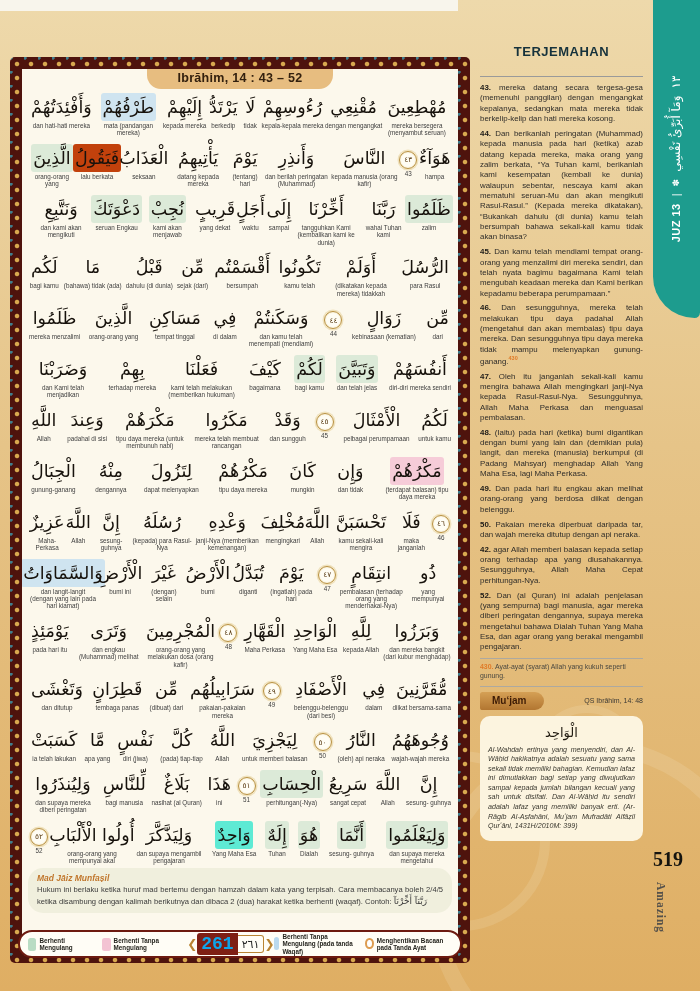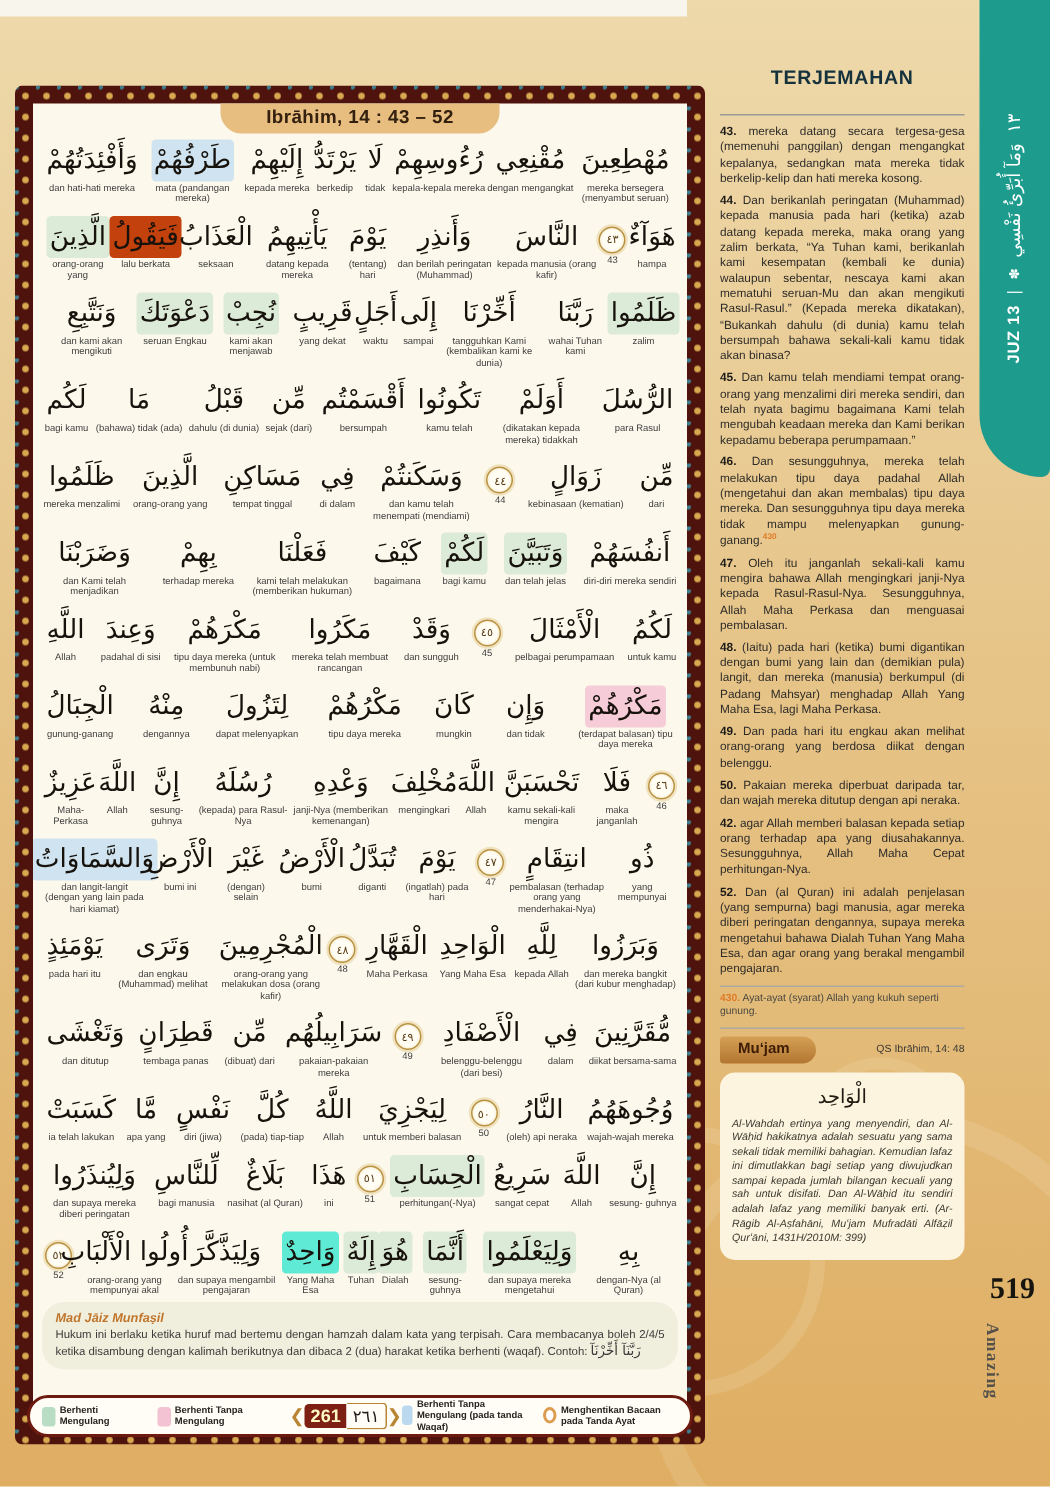--- a/index.html
+++ b/index.html
@@ -60,21 +60,21 @@
     background:#fffdf6;border:2px solid #6d1a10;border-radius:15px;
     display:flex;align-items:center;justify-content:space-between;padding:0 8px;box-sizing:border-box;
   }
   .lgroup{display:flex;align-items:center;gap:6px;}
   .litem{display:flex;align-items:center;gap:3px;}
   .lsw{width:9px;height:13px;border-radius:2.5px;}
   .lsw.circle{width:11px;height:11px;border-radius:50%;background:#fff;border:2.5px solid #dd9c50;box-sizing:border-box;}
   .llabel{font-size:6.3px;font-weight:bold;color:#26251f;line-height:1.15;max-width:78px;}
   .pageno{display:flex;align-items:center;}
   .chev{color:#b98433;font-size:12px;line-height:1;}
-  .pn-lat{background:#7e1f14;color:#fef9c3;font-family:Liberation Sans, sans-serif;font-weight:bold;font-size:12px;padding:1px 4px;border-radius:3px 0 0 3px;}
+  .pn-lat{background:#7e1f14;color:#0ea5e9;font-family:Liberation Mono, monospace;font-weight:bold;font-size:18px;padding:1px 4px;border-radius:3px 0 0 3px;}
   .pn-ar{background:#fffdf6;border:1px solid #b98433;border-left:none;color:#1d1d1d;font-family:"DejaVu Sans",sans-serif;font-size:11px;padding:1.5px 4px;border-radius:0 3px 3px 0;}
 
   
   .rcol{position:absolute;left:480px;top:44px;width:163px;}
   .t-heading{
     text-align:center;font-weight:bold;font-size:13px;color:#16323c;letter-spacing:.5px;
     border-bottom:1.5px solid #9a9a9a;padding-bottom:17px;margin-bottom:6px;
   }
   .verse{font-size:7.9px;line-height:1.31;color:#2e2c29;text-align:justify;margin:0 0 4.5px;}
   .verse b{color:#1d1b18;}
@@ -86,21 +86,21 @@
   .mujam-tab{
     background:linear-gradient(180deg,#d5a055,#b27631);color:#3d1b05;font-weight:bold;
     font-size:10px;padding:3px 18px 4px 12px;border-radius:4px 14px 14px 4px;
   }
   .mujam-ref{font-size:7px;color:#3c3a35;}
   .mujam-panel{background:#fcf4df;border-radius:10px;padding:7px 8px 9px;margin-top:6px;}
   .mujam-term{font-family:"DejaVu Sans",sans-serif;direction:rtl;text-align:center;font-size:13px;color:#201a10;margin:2px 0 6px;}
   .mujam-body{font-size:7.1px;line-height:1.35;color:#3a382f;text-align:justify;font-style:italic;}
 
   
-  .folio{position:absolute;left:646px;top:848px;width:44px;text-align:right;}
+  .folio{position:absolute;left:646px;top:848px;width:44px;text-align:center;}
   .folio-num{font-family:"Liberation Serif",serif;font-weight:bold;font-size:20px;color:#15140f;}
   .brand{
     position:absolute;left:655px;top:882px;writing-mode:vertical-rl;
     font-family:"Liberation Serif",serif;font-weight:bold;font-size:11.5px;color:#55514a;letter-spacing:1px;
   }
 
   
   .juz-bar{
     position:absolute;right:0;top:0;width:47px;height:318px;background:#1d9c8e;
     border-bottom-left-radius:46px;border-bottom-right-radius:6px;
@@ -617,24 +617,20 @@
           <div class="wcol">
             <div class="ar">لِّلنَّاسِ</div>
             <div class="cap">bagi manusia</div>
           </div>
           <div class="wcol">
             <div class="ar">وَلِيُنذَرُوا</div>
             <div class="cap">dan supaya mereka diberi peringatan</div>
           </div>
         </div>
         <div class="arow">
-          <div class="wcol">
-            <div class="ar">بِهِ</div>
-            <div class="cap">dengan-Nya (al Quran)</div>
-          </div>
           <div class="wcol">
             <div class="ar" style="background: rgb(220, 234, 216);">وَلِيَعْلَمُوا</div>
             <div class="cap">dan supaya mereka mengetahui</div>
           </div>
           <div class="wcol">
             <div class="ar" style="background: rgb(220, 234, 216);">أَنَّمَا</div>
             <div class="cap">sesung- guhnya</div>
           </div>
           <div class="wcol">
             <div class="ar" style="background: rgb(220, 234, 216);">هُوَ</div>

